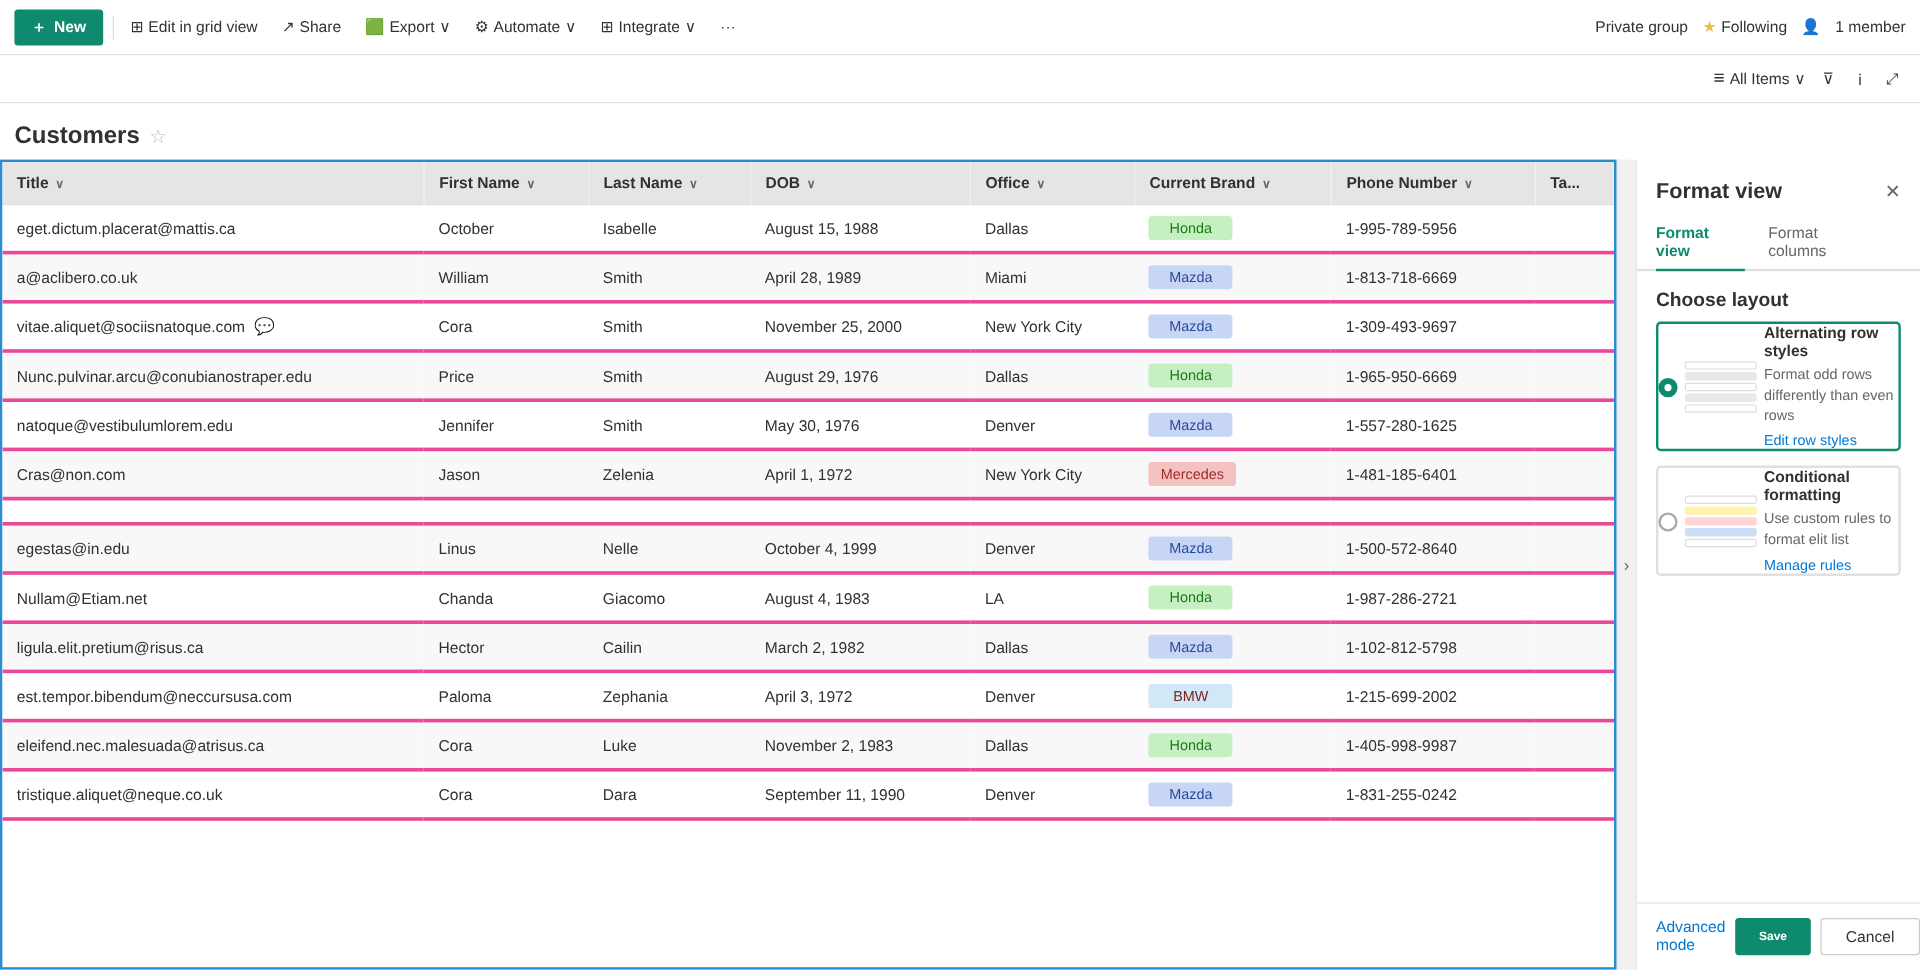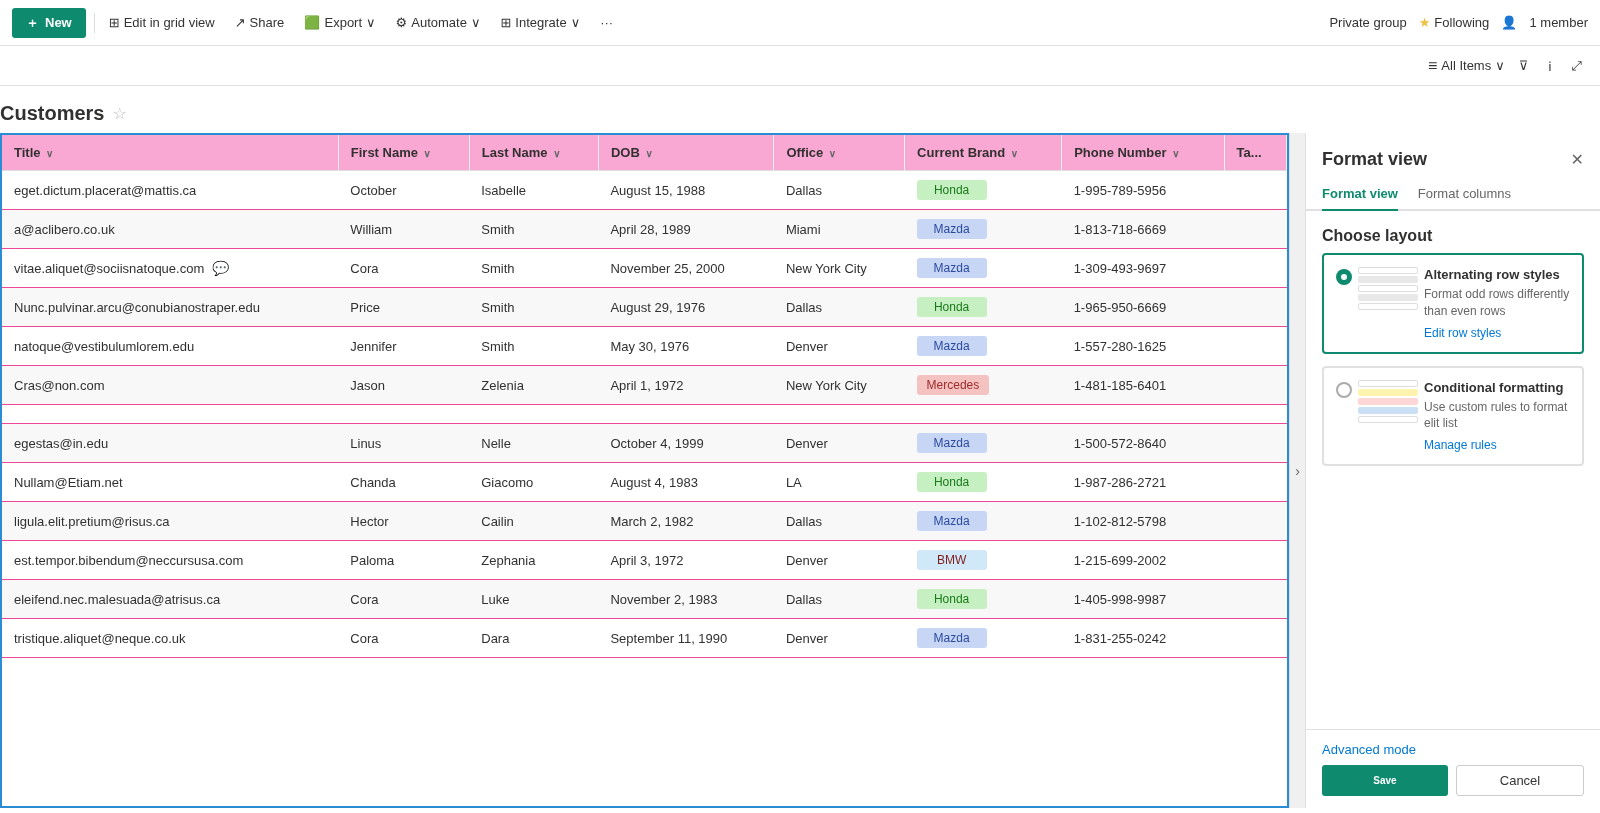--- a/index.html
+++ b/index.html
@@ -33,63 +33,63 @@
     }
     .toolbar2-right { display: flex; align-items: center; gap: 8px; }
 
     .allitems-btn {
       display: flex; align-items: center; gap: 4px; color: #333; font-size: 13px;
       cursor: pointer; background: none; border: none; font-family: inherit;
     }
 
     
     .page-title-row {
-      padding: 16px 12px 8px 0; display: flex; align-items: center; gap: 8px;
+      padding: 16px 12px 8px 12px; display: flex; align-items: center; gap: 8px;
     }
     .page-title {
       font-size: 20px; font-weight: 600; color: #323130;
     }
 
     
     .main-layout { display: flex; height: calc(813px - 46px - 40px - 52px); }
 
     
     .list-area {
       flex: 1; overflow: auto; border: 2px solid #2a8dd4; position: relative;
     }
 
     
     table { width: 100%; border-collapse: collapse; font-size: 13px; }
-    thead tr { border-bottom: 1px solid #ddd; background: #f9a8d4; }
+    thead tr { border-bottom: 1px solid #ddd; background: #e5e5e5; }
     thead th {
       text-align: left; padding: 10px 12px; font-weight: 600; color: #323130;
       border-right: 1px solid #f0f0f0; white-space: nowrap; user-select: none;
     }
     thead th .sort-icon { color: #666; margin-left: 2px; font-size: 10px; }
 
-    tbody tr { border-bottom: 1px solid #ec4899; }
+    tbody tr { border-bottom: 3px solid #ec4899; }
     tbody tr:nth-child(odd) { background: #fff; }
     tbody tr:nth-child(even) { background: #f8f8f8; }
 
     tbody td { padding: 9px 12px; color: #323130; vertical-align: middle; }
 
     .brand-badge {
       padding: 3px 10px; border-radius: 3px; font-size: 12px; font-weight: 500;
       display: inline-block; min-width: 70px; text-align: center;
     }
     .brand-honda { background: #c6f0c2; color: #1a7a1a; }
     .brand-mazda { background: #c8d6f5; color: #2a4a9e; }
     .brand-mercedes { background: #f5c2c2; color: #9e2a2a; }
     .brand-bmw { background: #d0e8f7; color: #7f1d1d; }
 
     .comment-icon { color: #106ebe; margin-left: 4px; font-size: 14px; }
 
     
     .right-panel {
-      width: 295px; border-left: 1px solid #e0e0e0; background: #fff;
+      width: 237px; border-left: 1px solid #e0e0e0; background: #fff;
       display: flex; flex-direction: column; overflow: hidden;
     }
     .panel-header {
       display: flex; align-items: center; justify-content: space-between;
       padding: 16px 16px 8px 16px;
     }
     .panel-title { font-size: 18px; font-weight: 600; color: #323130; }
     .close-btn { background: none; border: none; cursor: pointer; font-size: 16px; color: #666; }
 
     .panel-tabs { display: flex; border-bottom: 2px solid #e0e0e0; padding: 0 16px; }
@@ -105,22 +105,22 @@
 
     
     .layout-dropdown {
       width: 100%; border: 1px solid #ccc; border-radius: 3px; padding: 6px 8px;
       font-size: 13px; display: flex; align-items: center; justify-content: space-between;
       cursor: pointer; background: #fff; margin-bottom: 14px;
     }
 
     
     .format-card {
-      border: 2px solid #e0e0e0; border-radius: 4px; padding: 12px;
-      margin-bottom: 12px; display: flex; gap: 6px; align-items: flex-start;
+      border: 2px solid #e0e0e0; border-radius: 4px; 
+      margin-bottom: 12px; display: flex; gap: 6px; align-items: center;
       cursor: pointer; position: relative;
     }
     .format-card.active { border-color: #0e8a6e; }
 
     .card-radio {
       width: 16px; height: 16px; border-radius: 50%; border: 2px solid #0e8a6e;
       background: #0e8a6e; display: flex; align-items: center; justify-content: center;
       flex-shrink: 0; margin-top: 2px;
     }
     .card-radio-inner { width: 6px; height: 6px; background: #fff; border-radius: 50%; }
@@ -135,21 +135,21 @@
     .preview-row.pink { background: #ffd6d6; }
     .preview-row.blue { background: #cce0f5; }
 
     .card-content { flex: 1; }
     .card-title { font-size: 13px; font-weight: 600; color: #323130; margin-bottom: 4px; }
     .card-desc { font-size: 12px; color: #666; line-height: 1.4; }
     .card-link { font-size: 12px; color: #0078d4; cursor: pointer; margin-top: 6px; display: block; }
 
     .panel-footer {
       padding: 12px 16px; border-top: 1px solid #e0e0e0;
-      display: flex; flex-direction: column; gap: 8px;
+      display: flex; flex-direction: row; gap: 8px;
     }
     .advanced-link { font-size: 13px; color: #0078d4; cursor: pointer; }
     .footer-buttons { display: flex; gap: 8px; }
     .save-btn {
       background: #0e8a6e; color: #fff; border: none; border-radius: 3px;
       padding: 7px 20px; font-size: 10px; cursor: pointer; font-weight: 600; flex: 1;
     }
     .cancel-btn {
       background: #fff; color: #333; border: 1px solid #ccc; border-radius: 3px;
       padding: 7px 20px; font-size: 13px; cursor: pointer; flex: 1;

